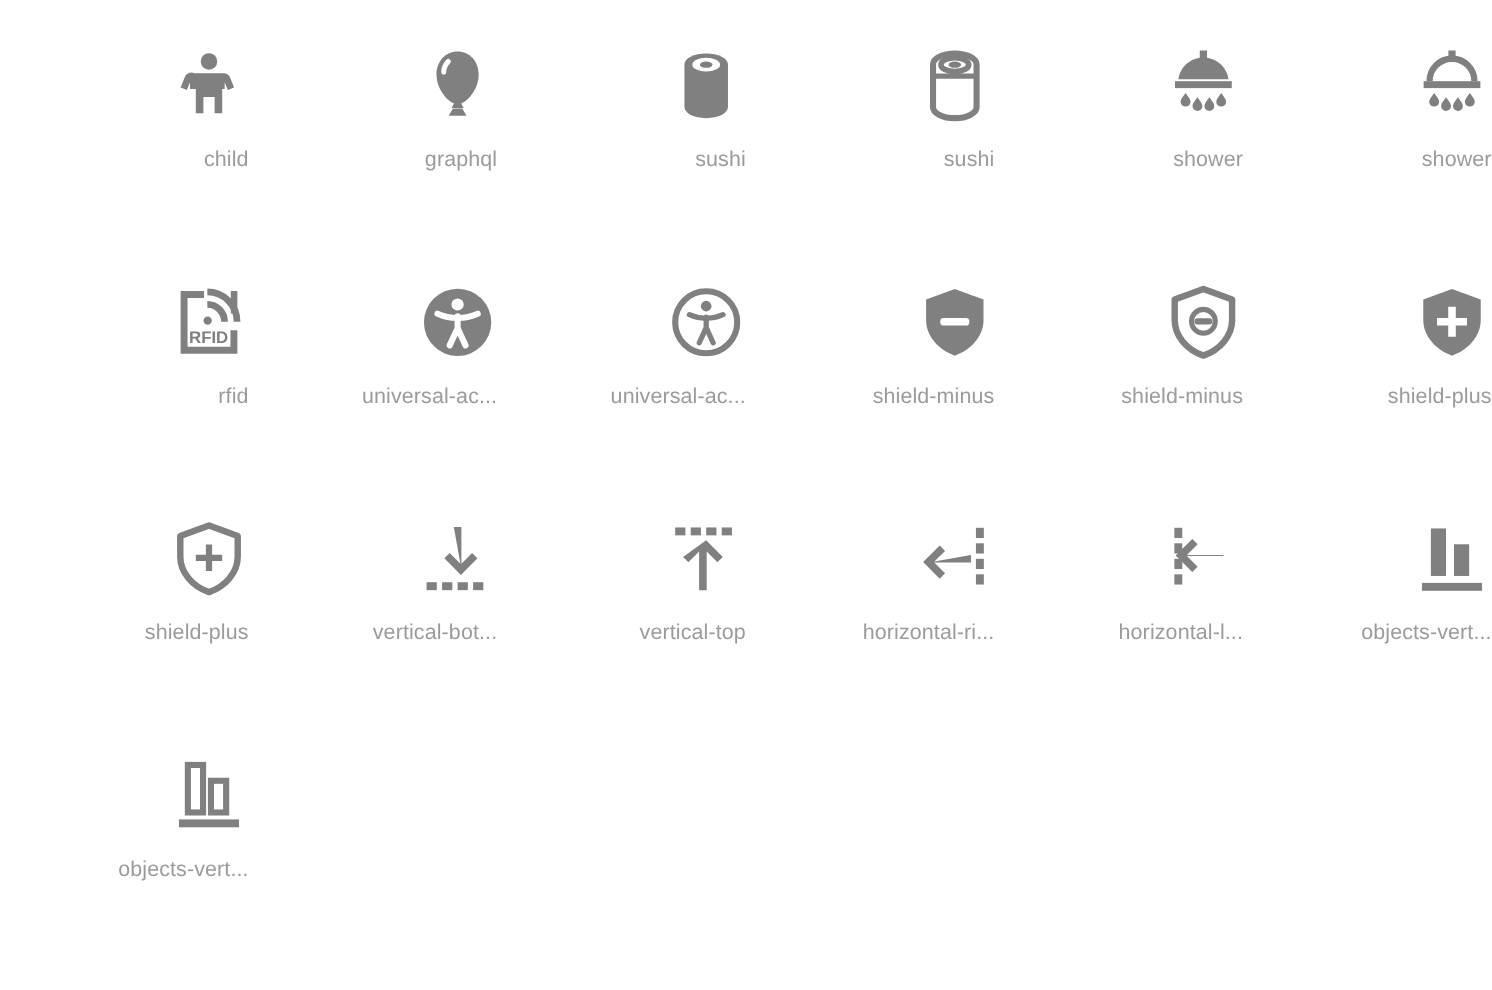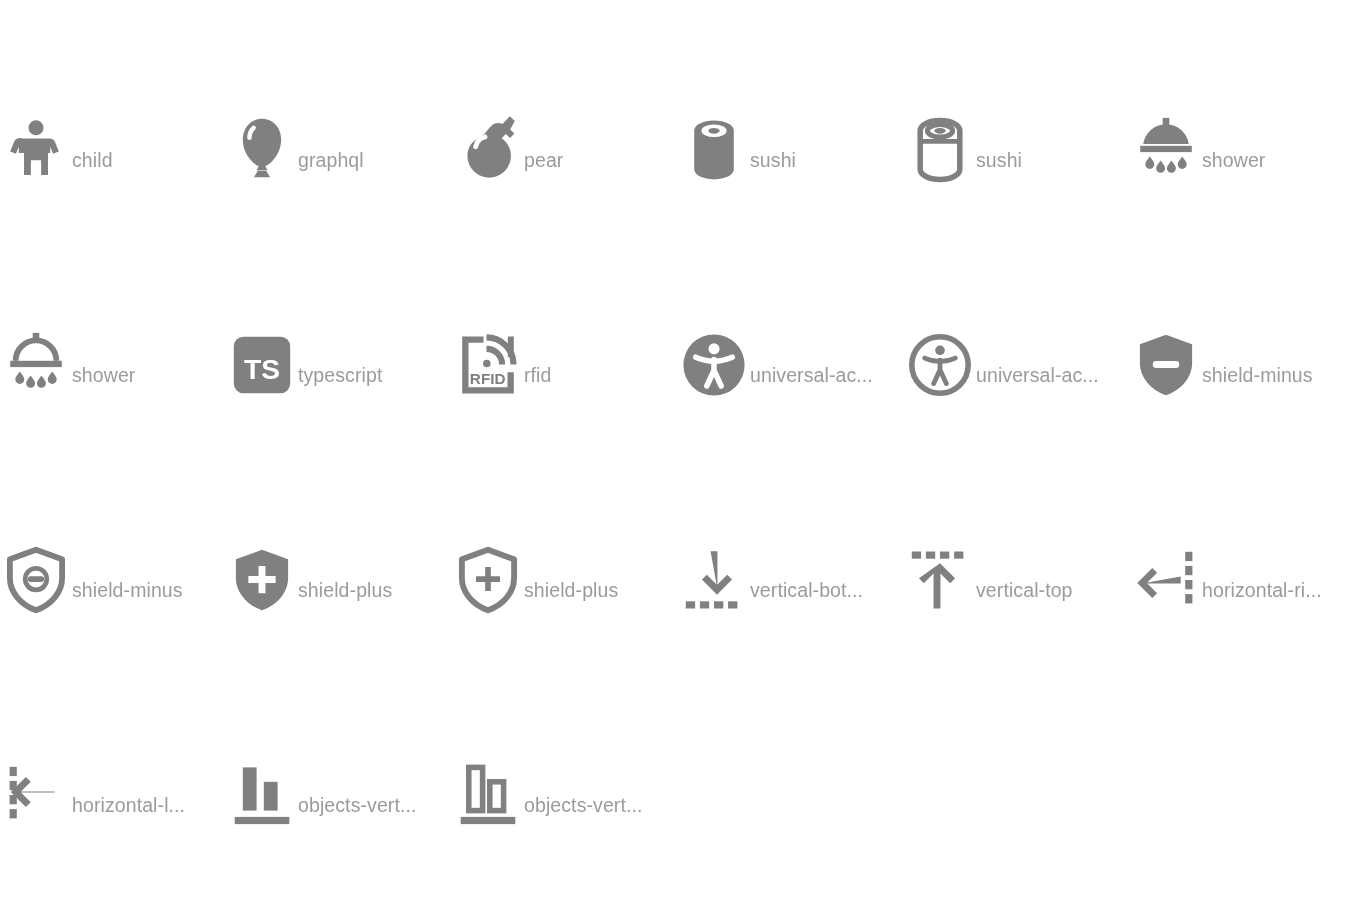--- a/index.html
+++ b/index.html
@@ -17,22 +17,22 @@
   #icon-grid {
     display: grid;
     grid-template-columns: repeat(6, 1fr);
     grid-template-rows: repeat(4, 215px);
     width: 1356px;
     padding-top: 42px;
     box-sizing: border-box;
   }
   .cell {
     display: flex;
-    flex-direction: row;
-    align-items: center;
+    flex-direction: column;
+    align-items: flex-end;
     justify-content: flex-start;
   }
   .icon-box {
     width: 72px;
     height: 72px;
     display: flex;
     align-items: center;
     justify-content: center;
   }
   .icon-box svg {
@@ -70,29 +70,20 @@
     <path d="M12 1.6c-3.7 0-6.4 3-6.4 7 0 3.9 2.6 7.6 5.3 8.8l-.75 1.35h3.7L13.1 17.4c2.7-1.2 5.3-4.9 5.3-8.8 0-4-2.7-7-6.4-7z"></path>
     <path d="M9.2 4.6a4.6 4.6 0 0 0-1.4 3.3" fill="none" stroke="#fff" stroke-width="1.5" stroke-linecap="round"></path>
     <path d="M10.6 18.9h2.8l1.3 2.2h-5.4z"></path>
         </svg>
       </div>
       <div class="label">graphql</div>
     </div>
     <div class="cell">
       <div class="icon-box">
         <svg viewBox="0 0 24 24" xmlns="http://www.w3.org/2000/svg">
-    <path d="M20.9 2.3l-1.6-1.55-2.5 2.6c-1.15-.55-2.5-.4-3.55.45-.95.78-1.55 1.95-2.45 2.8-.8.75-1.9 1.2-2.8 1.9C5.6 10.1 4.5 13.2 5.5 16.2c1.05 3.2 4.2 5.3 7.5 5 3.5-.3 6.3-3.1 6.6-6.6.25-2.6-.95-5.1-3.05-6.5l1.4-1.45 1.4 1.35 1.45-1.5-1.4-1.35z"></path>
-    <path d="M11 7.6c-1.6.4-2.8 1.7-3.1 3.3" fill="none" stroke="#fff" stroke-width="1.6" stroke-linecap="round"></path>
-        </svg>
-      </div>
-      <div class="label">pear</div>
-    </div>
-    <div class="cell">
-      <div class="icon-box">
-        <svg viewBox="0 0 24 24" xmlns="http://www.w3.org/2000/svg">
     <path d="M12 2.2c-3.7 0-6.6 1.45-6.6 3.35v12.9c0 1.9 2.9 3.35 6.6 3.35s6.6-1.45 6.6-3.35V5.55C18.6 3.65 15.7 2.2 12 2.2z"></path>
     <ellipse cx="12" cy="5.6" rx="4.2" ry="2.1" fill="#fff"></ellipse>
     <ellipse cx="12" cy="5.6" rx="1.9" ry="0.95"></ellipse>
         </svg>
       </div>
       <div class="label">sushi</div>
     </div>
     <div class="cell">
       <div class="icon-box">
         <svg viewBox="0 0 24 24" xmlns="http://www.w3.org/2000/svg">
@@ -128,29 +119,20 @@
     <path d="M10.2 15.5c.75 1 1.5 1.9 1.5 2.6a1.5 1.5 0 0 1-3 0c0-.7.75-1.6 1.5-2.6z"></path>
     <path d="M13.8 15.5c.75 1 1.5 1.9 1.5 2.6a1.5 1.5 0 0 1-3 0c0-.7.75-1.6 1.5-2.6z"></path>
     <path d="M17.4 14.2c.75 1 1.5 1.9 1.5 2.6a1.5 1.5 0 0 1-3 0c0-.7.75-1.6 1.5-2.6z"></path>
         </svg>
       </div>
       <div class="label">shower</div>
     </div>
     <div class="cell">
       <div class="icon-box">
         <svg viewBox="0 0 24 24" xmlns="http://www.w3.org/2000/svg">
-    <rect x="2.6" y="2.6" width="18.8" height="18.8" rx="3.2"></rect>
-    <text x="12" y="16.6" text-anchor="middle" font-family="Liberation Sans, sans-serif" font-size="9.4" font-weight="bold" fill="#fff">TS</text>
-        </svg>
-      </div>
-      <div class="label">typescript</div>
-    </div>
-    <div class="cell">
-      <div class="icon-box">
-        <svg viewBox="0 0 24 24" xmlns="http://www.w3.org/2000/svg">
     <path d="M3.4 2.5h7.1v2.1H5.5v14.8h13v-5h2.1v7.1H3.4z"></path>
     <path d="M18.6 2.5v6.8h2v-6.8z"></path>
     <path d="M11.5 2.8a9 9 0 0 1 9 9" fill="none" stroke="#808080" stroke-width="2.05"></path>
     <path d="M11.5 6.6a5.2 5.2 0 0 1 5.2 5.2" fill="none" stroke="#808080" stroke-width="2.05"></path>
     <circle cx="11.6" cy="11.5" r="1.25"></circle>
     <text x="11.9" y="18.2" text-anchor="middle" font-family="Liberation Sans, sans-serif" font-size="5.1" font-weight="bold" fill="#808080">RFID</text>
         </svg>
       </div>
       <div class="label">rfid</div>
     </div>

